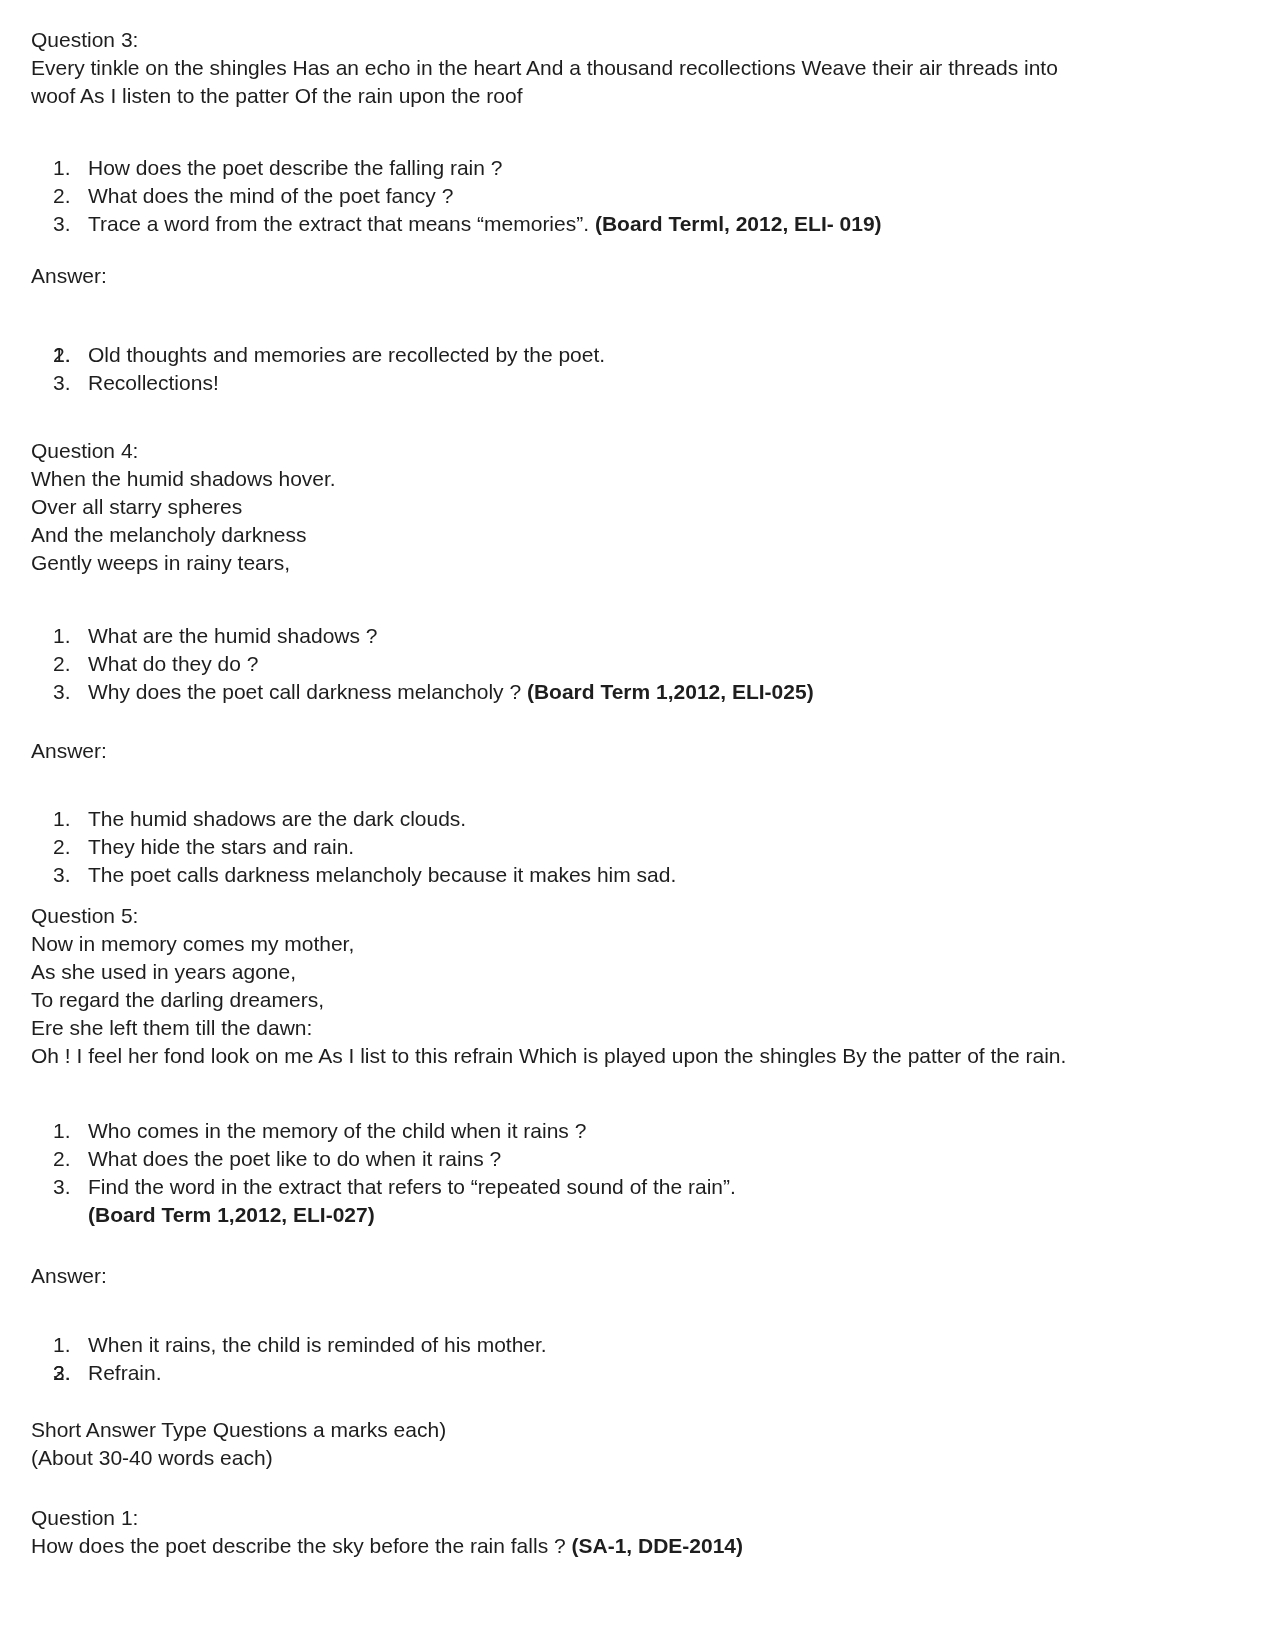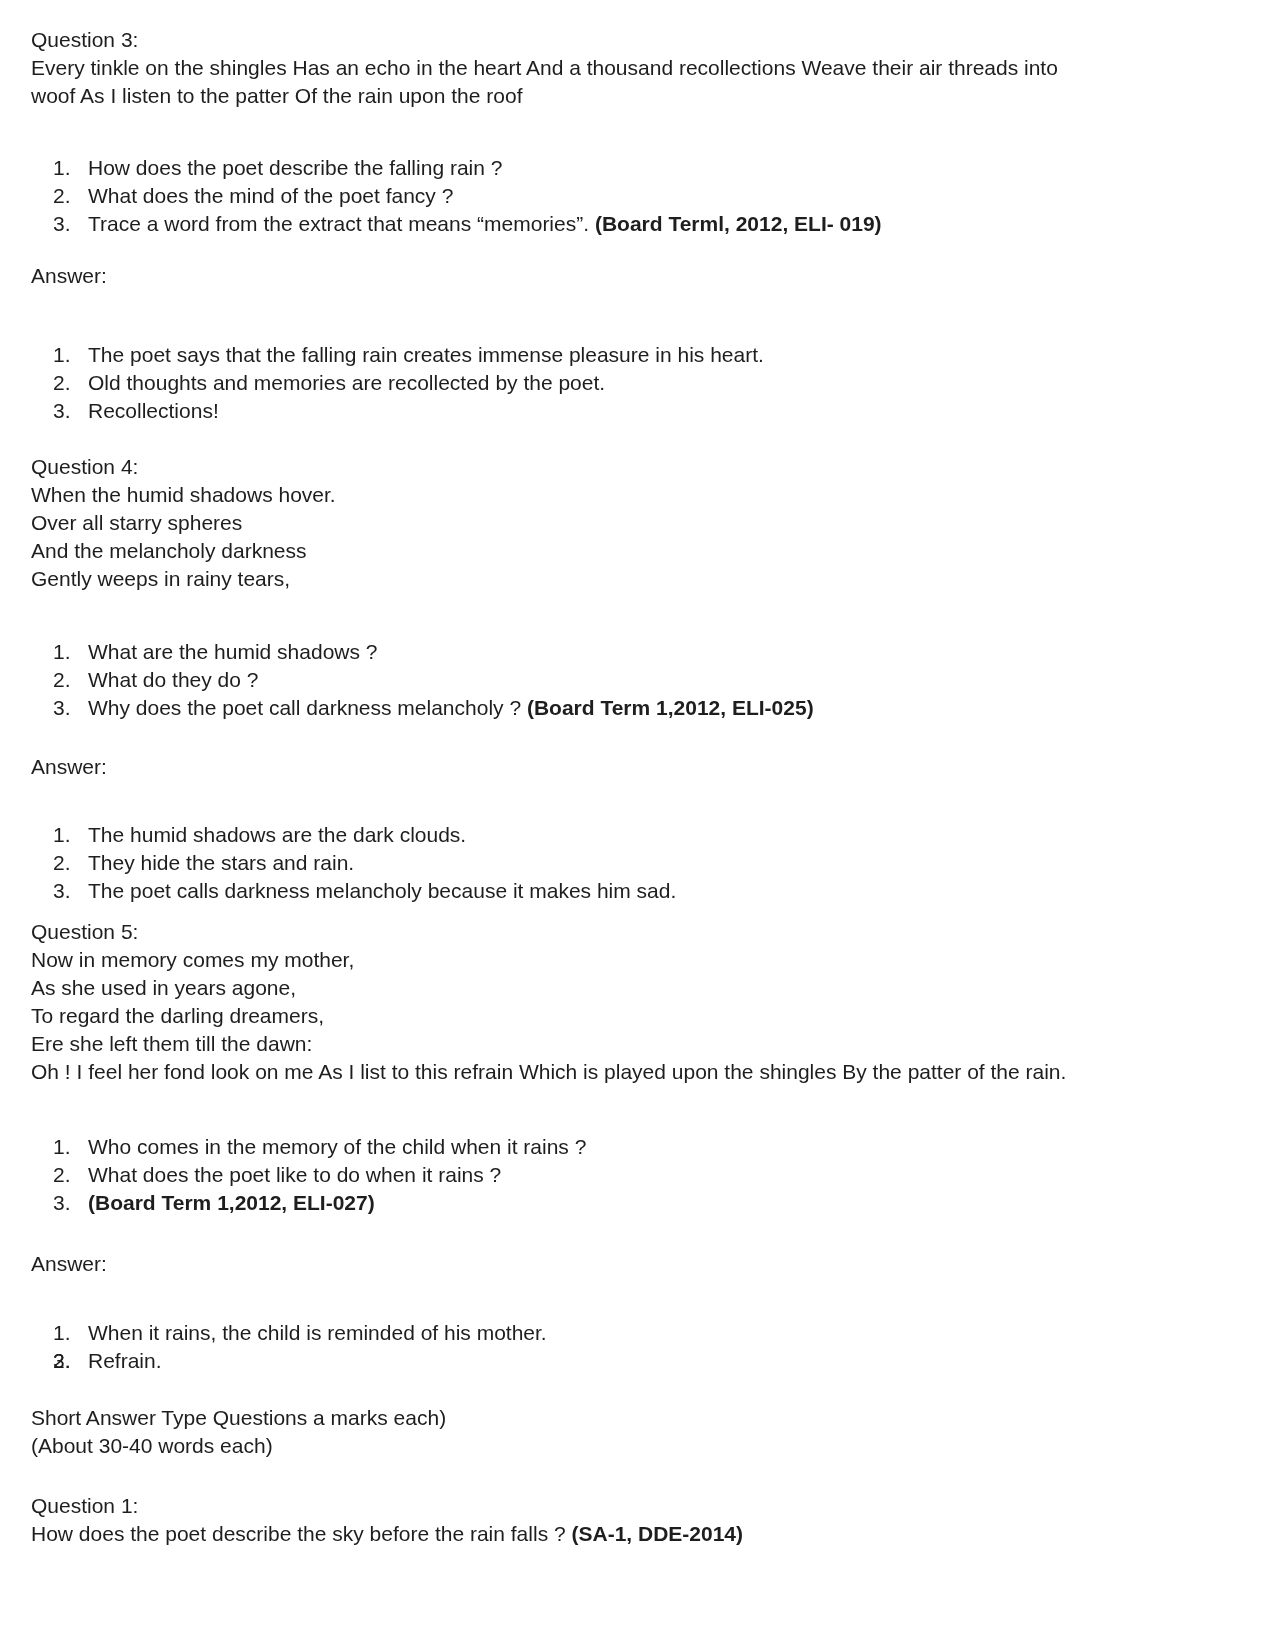--- a/index.html
+++ b/index.html
@@ -50,26 +50,26 @@
 
   <ol class="doc-list" style="margin-top:44px">
     <li><span class="num">1.</span><span class="pre">How does the poet describe the falling rain ?</span></li>
     <li><span class="num">2.</span><span class="pre">What does the mind of the poet fancy ?</span></li>
     <li><span class="num">3.</span><span class="pre">Trace a word from the extract that means “memories”. </span><b class="ref-inline">(Board Terml, 2012, ELI- 019)</b></li>
   </ol>
 
   <div class="para" style="margin-top:24px">Answer:</div>
 
   <ol class="doc-list" style="margin-top:51px">
-    <li><span class="num">1.</span><span class="pre">The poet says that the falling rain creates immense pleasure in his heart.</span></li>
+    <li><span class="num">1.</span></li>
     <li><span class="num">2.</span><span class="pre">Old thoughts and memories are recollected by the poet.</span></li>
     <li><span class="num">3.</span><span class="pre">Recollections!</span></li>
   </ol>
 
-  <div class="para" style="margin-top:28px">Question 4:
+  <div class="para" style="margin-top:40px">Question 4:
 When the humid shadows hover.
 Over all starry spheres
 And the melancholy darkness
 Gently weeps in rainy tears,</div>
 
   <ol class="doc-list" style="margin-top:45px">
     <li><span class="num">1.</span><span class="pre">What are the humid shadows ?</span></li>
     <li><span class="num">2.</span><span class="pre">What do they do ?</span></li>
     <li><span class="num">3.</span><span class="pre">Why does the poet call darkness melancholy ? </span><b class="ref-inline">(Board Term 1,2012, ELI-025)</b></li>
   </ol>
@@ -85,21 +85,21 @@
   <div class="para" style="margin-top:13px">Question 5:
 Now in memory comes my mother,
 As she used in years agone,
 To regard the darling dreamers,
 Ere she left them till the dawn:
 Oh ! I feel her fond look on me As I list to this refrain Which is played upon the shingles By the patter of the rain.</div>
 
   <ol class="doc-list" style="margin-top:47px">
     <li><span class="num">1.</span><span class="pre">Who comes in the memory of the child when it rains ?</span></li>
     <li><span class="num">2.</span><span class="pre">What does the poet like to do when it rains ?</span></li>
-    <li><span class="num">3.</span><b class="ref-block">(Board Term 1,2012, ELI-027)</b></li>
+    <li><span class="num">3.</span><span class="pre">Find the word in the extract that refers to “repeated sound of the rain”.</span><b class="ref-block">(Board Term 1,2012, ELI-027)</b></li>
   </ol>
 
   <div class="para" style="margin-top:33px">Answer:</div>
 
   <ol class="doc-list" style="margin-top:41px">
     <li><span class="num">1.</span><span class="pre">When it rains, the child is reminded of his mother.</span></li>
     <li><span class="num">2.</span></li>
     <li><span class="num">3.</span><span class="pre">Refrain.</span></li>
   </ol>
 

